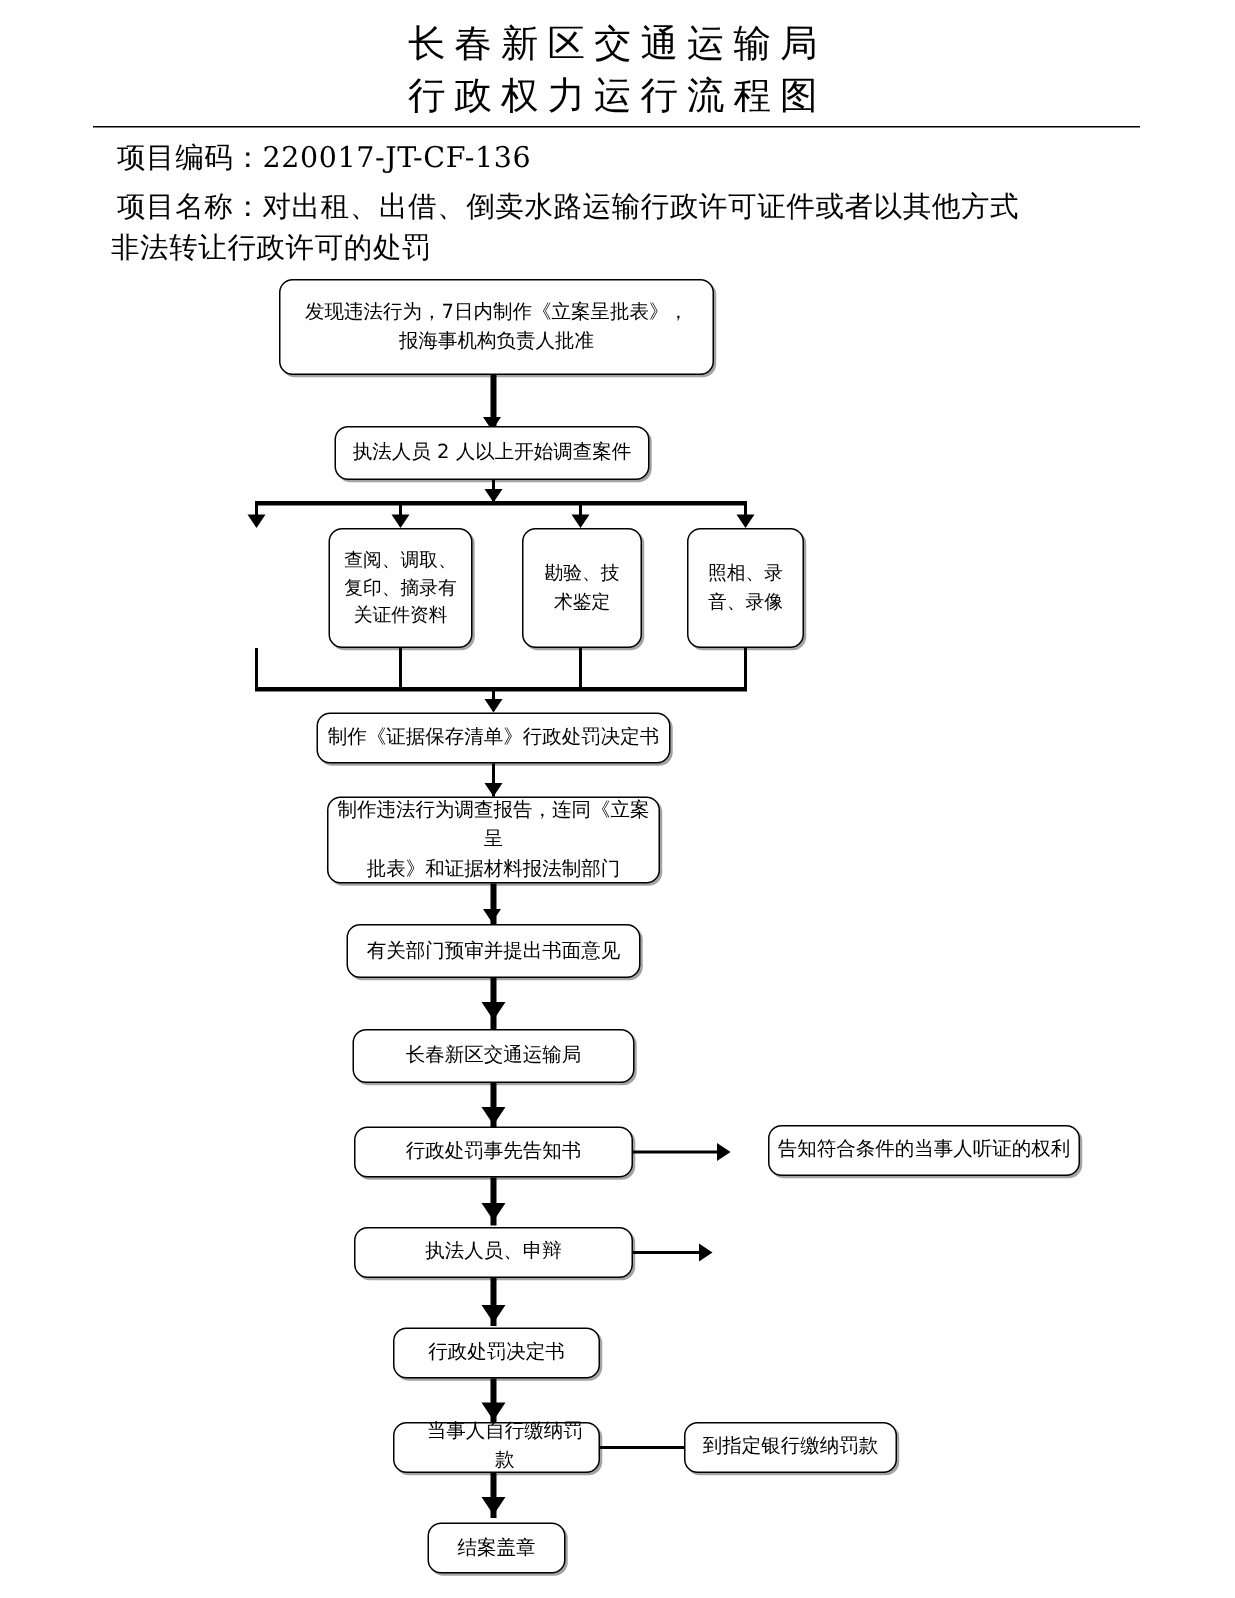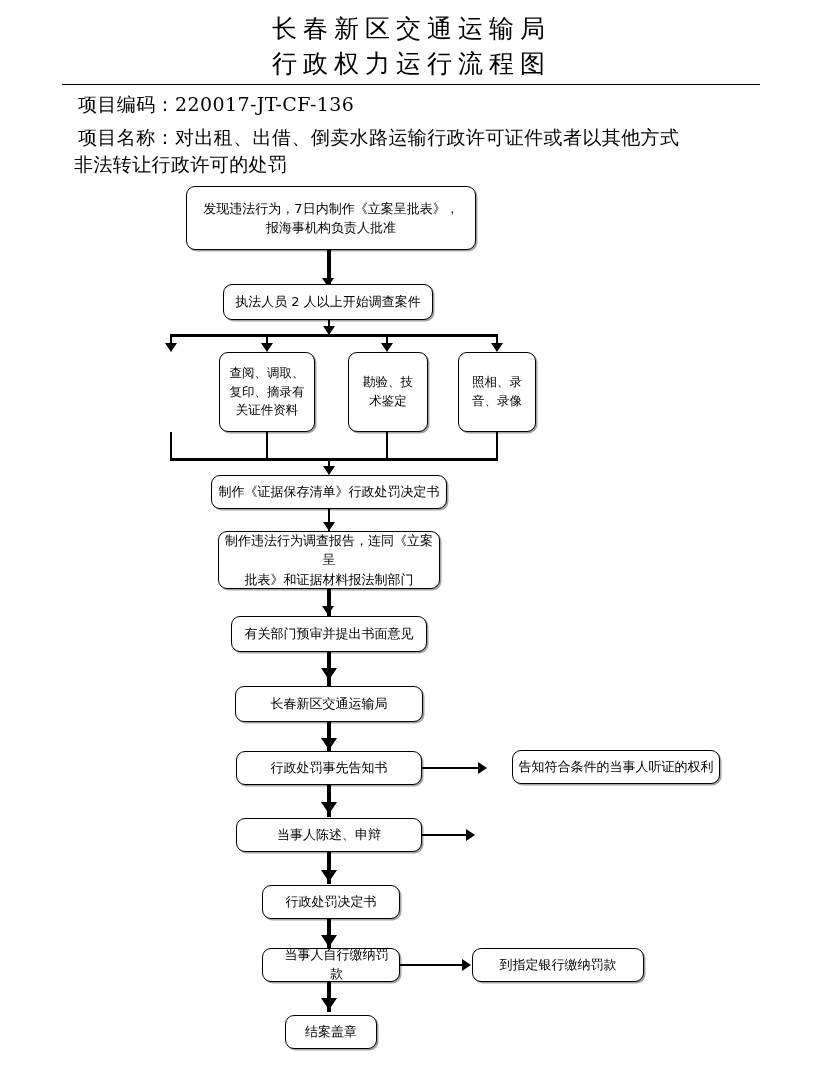--- a/index.html
+++ b/index.html
@@ -185,39 +185,39 @@
   <div class="node" style="left:236px; top:751px; width:186px; height:34px;">行政处罚事先告知书</div>
 
   <div class="hline" style="left:422px; top:767px; width:58px;"></div>
   <div class="arrow-right" style="left:478px; top:762px;"></div>
 
   <div class="node" style="left:512px; top:750px; width:208px; height:34px;">告知符合条件的当事人听证的权利</div>
 
   <div class="vline thick" style="left:327px; top:785px; height:32px;"></div>
   <div class="arrow-down big" style="left:321px; top:802px;"></div>
 
-  <div class="node" style="left:236px; top:818px; width:186px; height:34px;">当事人陈述、申辩</div>
+  <div class="node" style="left:236px; top:818px; width:186px; height:34px;">执法人员、申辩</div>
 
   <div class="hline" style="left:422px; top:834px; width:46px;"></div>
   <div class="arrow-right" style="left:466px; top:829px;"></div>
 
 
   <div class="vline thick" style="left:327px; top:852px; height:32px;"></div>
   <div class="arrow-down big" style="left:321px; top:870px;"></div>
 
   <div class="node" style="left:262px; top:885px; width:138px; height:34px;">行政处罚决定书</div>
 
   <div class="vline thick" style="left:327px; top:919px; height:30px;"></div>
   <div class="arrow-down big" style="left:321px; top:935px;"></div>
 
   <div class="node" style="left:262px; top:948px; width:138px; height:34px;padding-left:16px;">当事人自行缴纳罚款</div>
 
   <div class="hline" style="left:400px; top:964px; width:64px;"></div>
   <div class="arrow-right" style="left:462px; top:959px;"></div>
 
-  <div class="node" style="left:472px; top:948px; width:172px; height:34px;">到指定银行缴纳罚款</div>
+  <div class="node" style="left:456px; top:948px; width:142px; height:34px;">到指定银行缴纳罚款</div>
 
   <div class="vline thick" style="left:327px; top:982px; height:30px;"></div>
   <div class="arrow-down big" style="left:321px; top:998px;"></div>
 
   <div class="node" style="left:285px; top:1015px; width:92px; height:34px;font-family:Liberation Serif, serif;">结案盖章</div>
 
 </div>
 
 </body></html>

